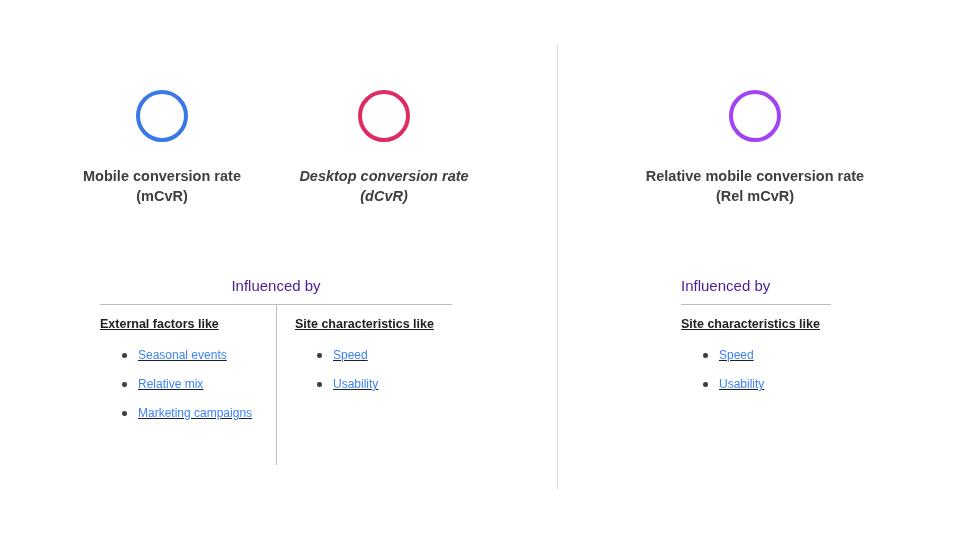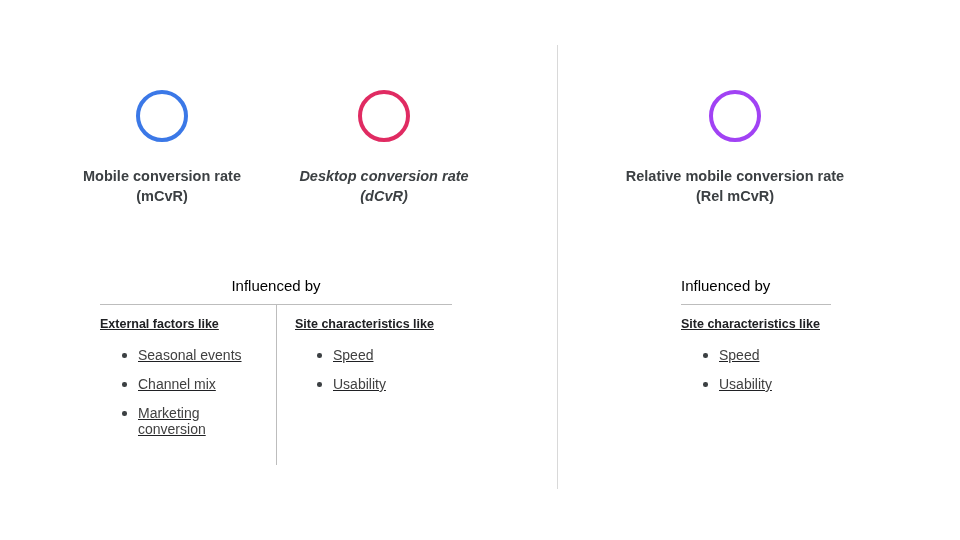--- a/index.html
+++ b/index.html
@@ -46,30 +46,30 @@
     margin-top: 22px;
     font-size: 14.5px;
     font-weight: bold;
     line-height: 20px;
     color: #3c4043;
     white-space: pre-line;
   }
 
   #card-mcvr  { left: 62px;  top: 88px; width: 200px; }
   #card-dcvr  { left: 284px; top: 88px; width: 200px; font-style: italic; }
-  #card-relmcvr { left: 620px; top: 88px; width: 230px; }
+  #card-relmcvr { left: 640px; top: 88px; width: 230px; }
 
   
   .influence-block {
     position: absolute;
   }
   .influence-title {
     font-size: 15px;
     font-weight: normal;
-    color: #000000;
+    color: #4c1d95;
     line-height: 20px;
     padding-bottom: 8px;
   }
   .influence-rule {
     height: 1px;
     background: #bdbdbd;
     width: 100%;
   }
   .influence-columns {
     display: flex;
@@ -92,23 +92,23 @@
     line-height: 17px;
     margin-bottom: 14px;
   }
   ul.col-list {
     list-style: none;
     margin: 0;
     padding: 0 0 0 22px;
   }
   ul.col-list li {
     position: relative;
-    font-size: 14px;
+    font-size: 12px;
     line-height: 16px;
-    color: #404040;
+    color: #3b82f6;
     margin-bottom: 13px;
     padding-left: 16px;
   }
   ul.col-list li::before {
     content: "";
     position: absolute;
     left: 0;
     top: 6px;
     width: 4.5px;
     height: 4.5px;
@@ -169,22 +169,22 @@
 
   <div class="influence-block" id="influence-left">
     <div class="influence-title">Influenced by</div>
     <div class="influence-rule"></div>
     <div class="influence-columns">
 
       <div class="influence-col col-external">
         <div class="col-heading">External factors like</div>
         <ul class="col-list">
           <li>Seasonal events</li>
-          <li>Channel mix</li>
-          <li>Marketing conversion</li>
+          <li>Relative mix</li>
+          <li>Marketing campaigns</li>
         </ul>
       </div>
 
       <div class="col-rule"></div>
 
       <div class="influence-col col-site">
         <div class="col-heading">Site characteristics like</div>
         <ul class="col-list">
           <li>Speed</li>
           <li>Usability</li>

